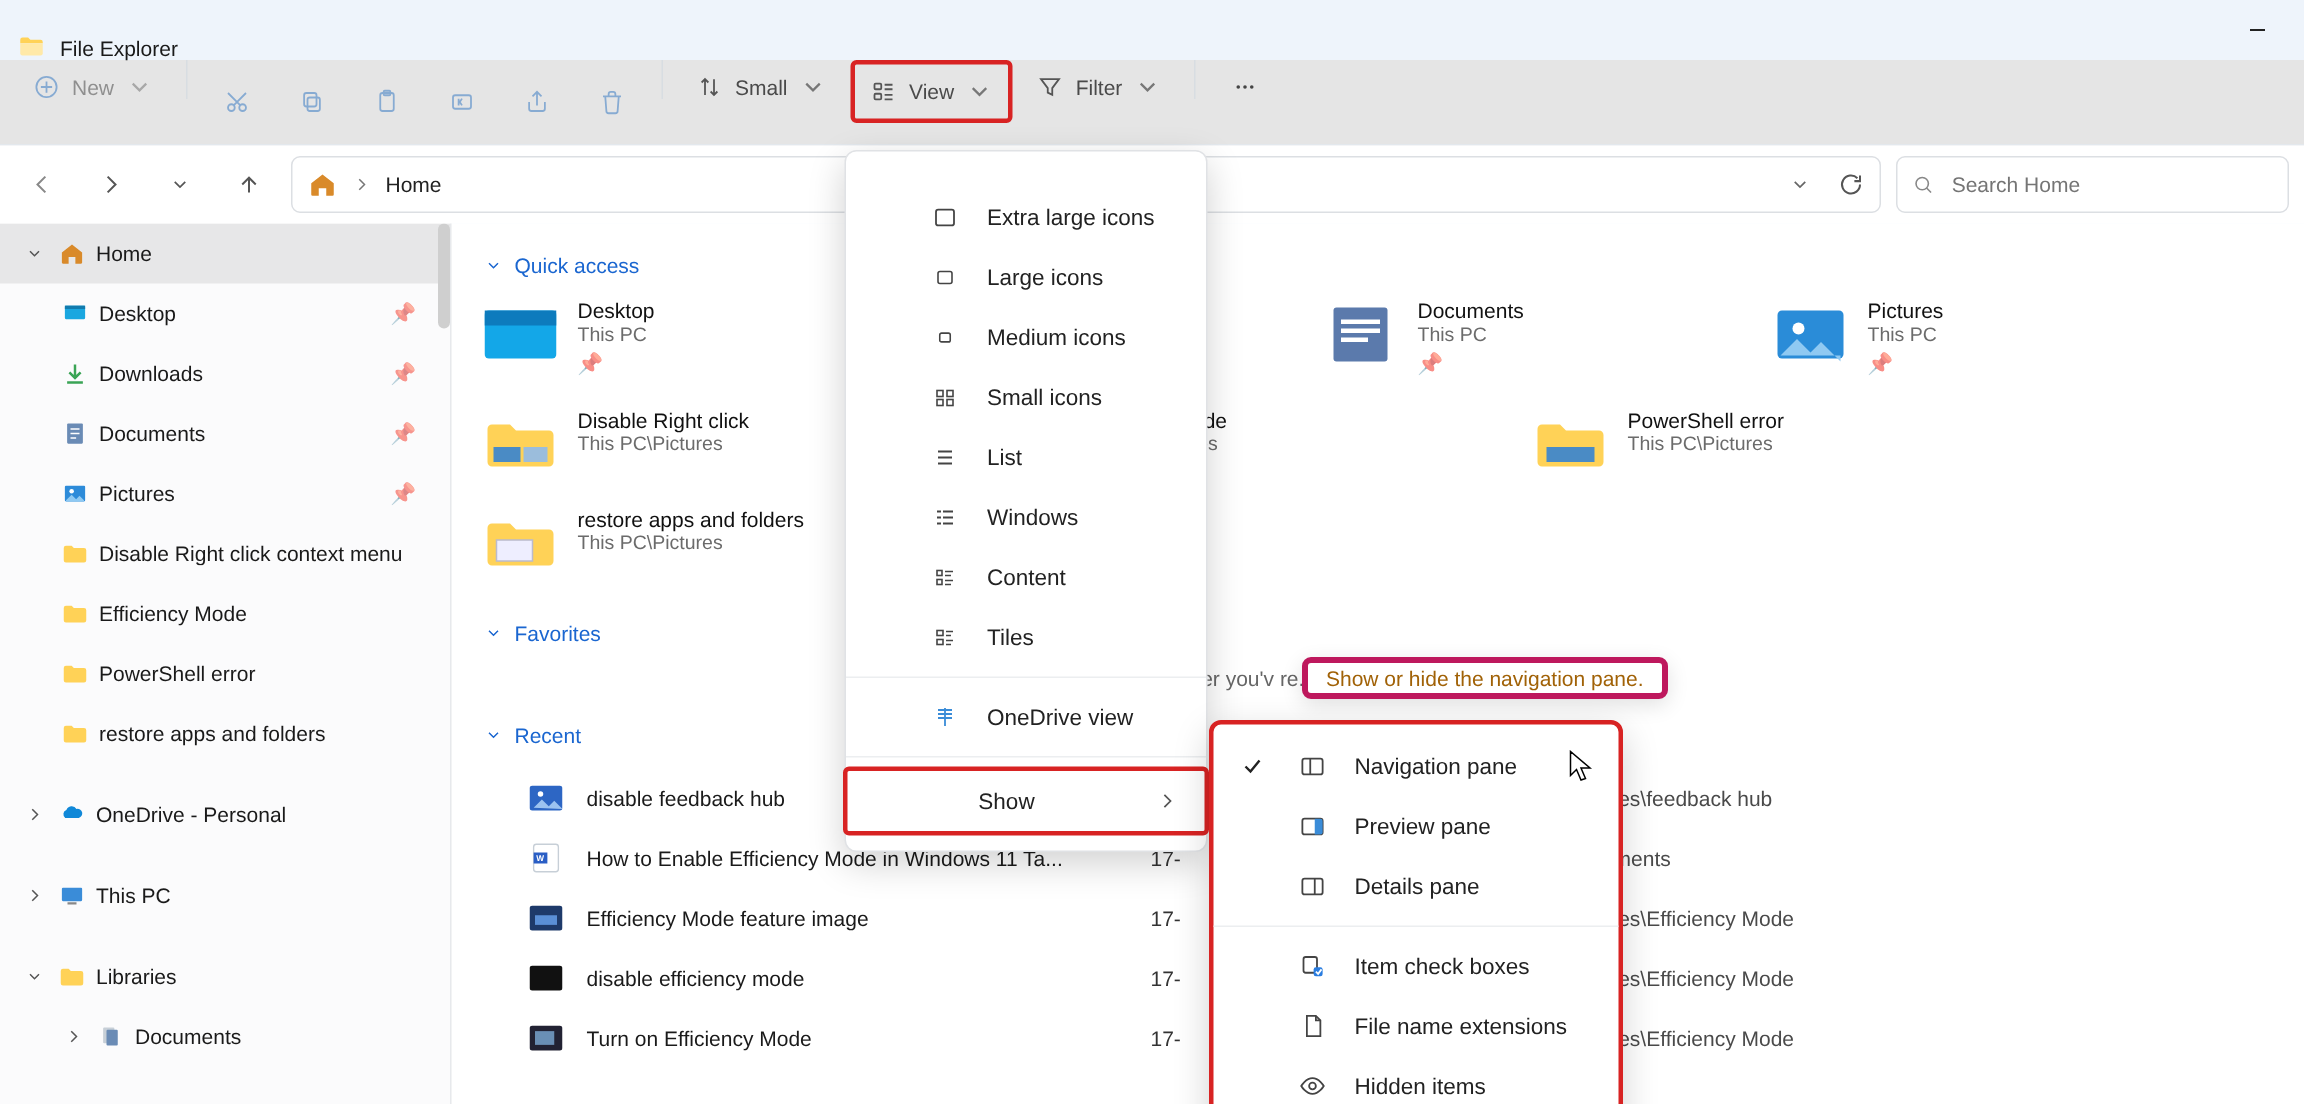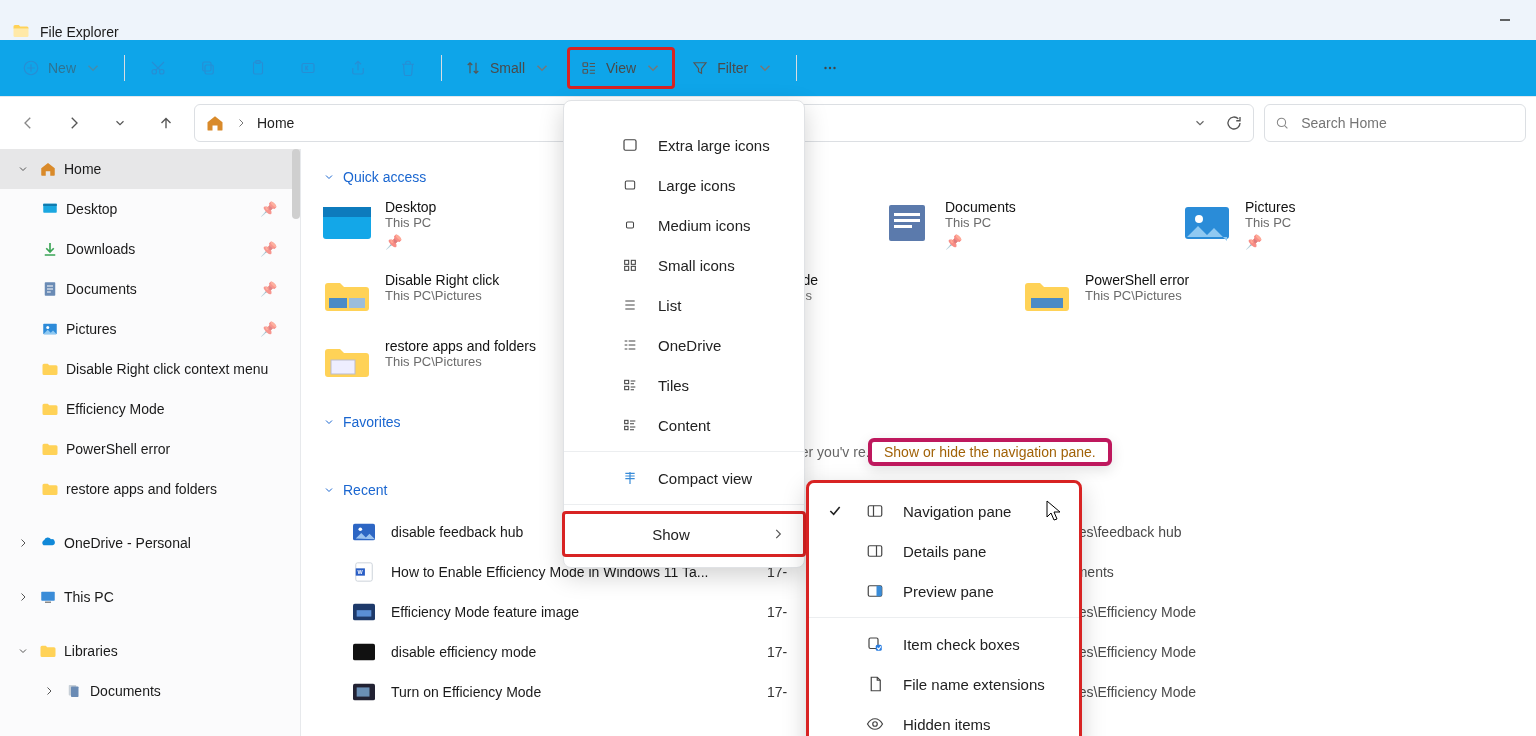--- a/index.html
+++ b/index.html
@@ -2,21 +2,21 @@
 <html><head>
 <meta charset="utf-8">
 <style>
 html,body{margin:0;padding:0;font-family:"Segoe UI",Arial,sans-serif;font-size:14px;color:#1a1a1a;background:#f4f8fc;width:1536px;height:736px;overflow:hidden}
 svg{display:block}
 .titlebar{display:flex;align-items:flex-end;height:40px;padding:0 8px;background:#eef4fb}
 .title-icon{width:18px;height:18px;margin-right:10px;margin-left:4px}
 .title-text{font-size:14px}
 .win-ctrls{margin-left:auto;display:flex}
 .win-ctrls div{width:46px;height:40px;display:flex;align-items:center;justify-content:center;cursor:pointer}
-.toolbar{display:flex;align-items:center;height:56px;border-bottom:1px solid #e3e8ed;background:#0ea5e9;padding:0 12px}
+.toolbar{display:flex;height:56px;border-bottom:1px solid #e3e8ed;background:#e5e5e5;padding:0 12px}
 .tool-grp{display:flex;align-items:center;gap:8px}
 .sep{width:1px;height:26px;background:#d8dde2;margin:0 12px}
 .tool-btn{display:flex;align-items:center;gap:8px;height:36px;padding:0 10px;border-radius:6px;cursor:pointer}
 .tool-btn.icon-only{padding:0 12px}
 .tool-btn svg{width:18px;height:18px}
 .tool-btn span.lbl{font-size:14px;color:#4a4a4a}
 .tool-btn.disabled{opacity:.55}
 .highlight-red{border:3px solid #d82323;border-radius:4px}
 .chev{width:14px;height:14px}
 .addr-row{display:flex;align-items:center;height:52px;background:#fff;padding:0 10px;gap:10px}
@@ -580,55 +580,55 @@
       </span>
       <span>List</span>
     </div>
   <div class="menu-item">
       <span class="menu-check"></span>
       <span class="mi-ico">
         <svg width="16" height="16" viewBox="0 0 24 24" fill="none" stroke="#444" stroke-width="1.8">
           <path d="M4 6h4M10 6h10M4 12h4M10 12h10M4 18h4M10 18h10"></path>
         </svg>
       </span>
-      <span>OneDrive</span>
+      <span>Windows</span>
+    </div>
+  <div class="menu-item">
+      <span class="menu-check"></span>
+      <span class="mi-ico">
+        <svg width="16" height="16" viewBox="0 0 24 24" fill="none" stroke="#444" stroke-width="1.6">
+          <rect x="4" y="5" width="5" height="5"></rect>
+          <path d="M12 6h8M12 10h6"></path>
+          <rect x="4" y="14" width="5" height="5"></rect>
+          <path d="M12 15h8M12 19h6"></path>
+        </svg>
+      </span>
+      <span>Content</span>
     </div>
   <div class="menu-item">
       <span class="menu-check"><span class="dot"></span></span>
       <span class="mi-ico">
         <svg width="16" height="16" viewBox="0 0 24 24" fill="none" stroke="#444" stroke-width="1.6">
           <rect x="4" y="5" width="6" height="5"></rect>
           <path d="M13 6h7M13 10h5"></path>
           <rect x="4" y="14" width="6" height="5"></rect>
           <path d="M13 15h7M13 19h5"></path>
         </svg>
       </span>
       <span>Tiles</span>
     </div>
-  <div class="menu-item">
-      <span class="menu-check"></span>
-      <span class="mi-ico">
-        <svg width="16" height="16" viewBox="0 0 24 24" fill="none" stroke="#444" stroke-width="1.6">
-          <rect x="4" y="5" width="5" height="5"></rect>
-          <path d="M12 6h8M12 10h6"></path>
-          <rect x="4" y="14" width="5" height="5"></rect>
-          <path d="M12 15h8M12 19h6"></path>
-        </svg>
-      </span>
-      <span>Content</span>
-    </div>
   <div class="menu-divider"></div>
   <div class="menu-item">
       <span class="menu-check"></span>
       <span class="mi-ico">
         <svg width="16" height="16" viewBox="0 0 24 24" fill="none" stroke="#3a8cd8" stroke-width="1.8">
           <path d="M5 5h14M5 9h14M5 13h14M12 3v18"></path>
         </svg>
       </span>
-      <span>Compact view</span>
+      <span>OneDrive view</span>
     </div>
   <div class="menu-divider"></div>
   <div class="menu-item" id="show-item" style="justify-content:center;gap:12px">
     <span style="flex:1;text-align:center">Show</span>
     <svg class="mi-arrow" width="14" height="14" viewBox="0 0 24 24">
         <path fill="none" stroke="#555" stroke-width="2" d="M9 5l7 7-7 7"></path>
       </svg>
   </div>
 </div>
 
@@ -645,34 +645,34 @@
           <path d="M10 5v14"></path>
         </svg>
       </span>
     <span>Navigation pane</span>
   </div>
   <div class="menu-item">
     <span class="menu-check"></span>
     <span class="mi-ico">
         <svg width="18" height="18" viewBox="0 0 24 24" fill="none" stroke="#444" stroke-width="1.6">
           <rect x="3" y="5" width="18" height="14" rx="2"></rect>
-          <path d="M14 5v14"></path>
-        </svg>
-      </span>
-    <span>Details pane</span>
+          <path fill="#3a8cd8" stroke="none" d="M14 5h5a2 2 0 0 1 2 2v10a2 2 0 0 1-2 2h-5z"></path>
+        </svg>
+      </span>
+    <span>Preview pane</span>
   </div>
   <div class="menu-item">
     <span class="menu-check"></span>
     <span class="mi-ico">
         <svg width="18" height="18" viewBox="0 0 24 24" fill="none" stroke="#444" stroke-width="1.6">
           <rect x="3" y="5" width="18" height="14" rx="2"></rect>
-          <path fill="#3a8cd8" stroke="none" d="M14 5h5a2 2 0 0 1 2 2v10a2 2 0 0 1-2 2h-5z"></path>
-        </svg>
-      </span>
-    <span>Preview pane</span>
+          <path d="M14 5v14"></path>
+        </svg>
+      </span>
+    <span>Details pane</span>
   </div>
   <div class="menu-divider"></div>
   <div class="menu-item">
     <span class="menu-check"></span>
     <span class="mi-ico">
         <svg width="18" height="18" viewBox="0 0 24 24" fill="none" stroke="#444" stroke-width="1.6">
           <rect x="4" y="4" width="12" height="14" rx="2"></rect>
           <rect x="13" y="13" width="8" height="8" rx="2" fill="#2a7de0" stroke="none"></rect>
           <path stroke="#fff" stroke-width="1.6" d="M15 17l2 2 3-4"></path>
         </svg>

